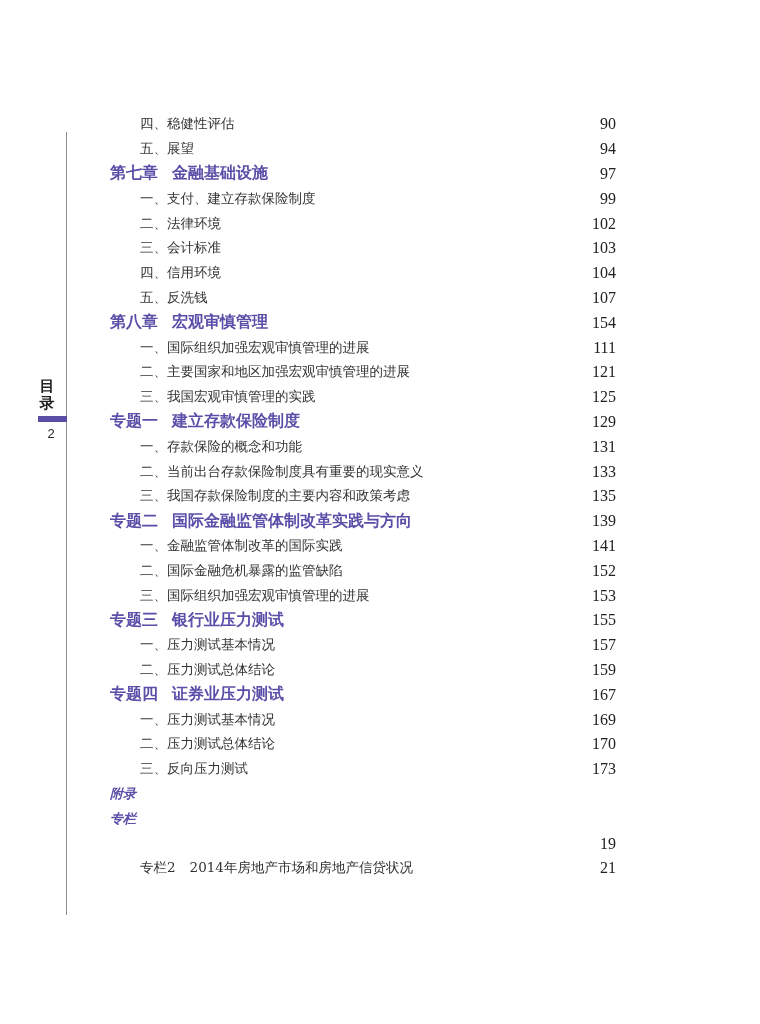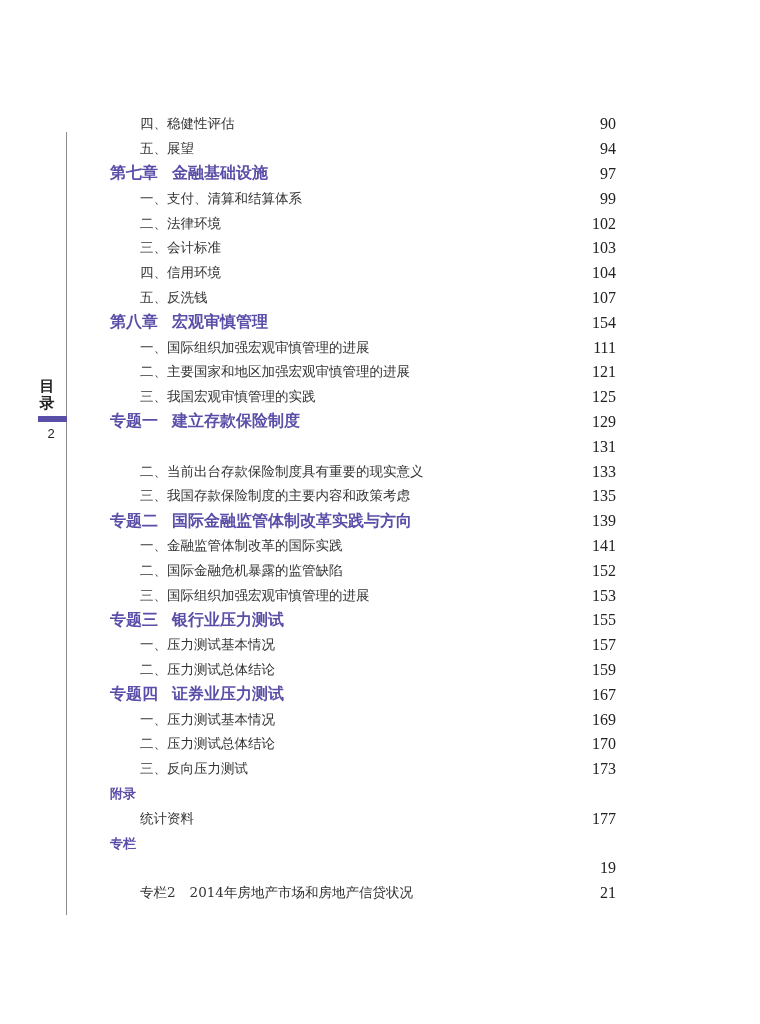--- a/index.html
+++ b/index.html
@@ -21,21 +21,21 @@
   .row .lbl { flex:none; background:#fff; padding-right:2px; }
   .row .dots {
     flex:1; height:1px; margin:0 2px; align-self:center; margin-top:6px;
     background-image:radial-gradient(circle, #555 0.8px, transparent 1px);
     background-size:4px 3px; background-repeat:repeat-x;
   }
   .row .pg { flex:none; padding-left:2px; font-family:"Liberation Serif",serif; font-size:16px; color:#222; }
   .row.sec .lbl { padding-left:30px; color:#333; }
   .row.chap .lbl { color:#5a4fa8; font-weight:bold; font-family:"DejaVu Sans","Liberation Sans",sans-serif; font-size:16px; }
   .row.chap .num { margin-right:14px; }
-  .row.head .lbl { color:#5a4fa8; font-weight:bold; font-family:"DejaVu Sans","Liberation Sans",sans-serif; font-size:13px; }
+  .row.head .lbl { color:#5a4fa8; font-weight:bold; font-family:"DejaVu Sans","Liberation Sans",sans-serif; font-size:13px;font-style:italic; }
   .row.box .lbl { padding-left:30px; }
   .row.box .num { margin-right:14px; }
   .row.box .dots { margin-left:8px; }
 </style>
 </head>
 <body>
 
 <div class="margin-rule"></div>
 <div class="side-label">
   <div>目</div>
@@ -54,21 +54,21 @@
       <span class="lbl"><span>五、展望</span></span>
       <span class="dots"></span>
       <span class="pg">94</span>
     </div>
     <div class="row chap">
       <span class="lbl"><span class="num">第七章</span><span>金融基础设施</span></span>
       <span class="dots"></span>
       <span class="pg">97</span>
     </div>
     <div class="row sec">
-      <span class="lbl"><span>一、支付、清算和结算体系</span></span>
+      <span class="lbl"><span>一、支付、建立存款保险制度</span></span>
       <span class="dots"></span>
       <span class="pg">99</span>
     </div>
     <div class="row sec">
       <span class="lbl"><span>二、法律环境</span></span>
       <span class="dots"></span>
       <span class="pg">102</span>
     </div>
     <div class="row sec">
       <span class="lbl"><span>三、会计标准</span></span>
@@ -104,20 +104,21 @@
       <span class="lbl"><span>三、我国宏观审慎管理的实践</span></span>
       <span class="dots"></span>
       <span class="pg">125</span>
     </div>
     <div class="row chap">
       <span class="lbl"><span class="num">专题一</span><span>建立存款保险制度</span></span>
       <span class="dots"></span>
       <span class="pg">129</span>
     </div>
     <div class="row sec">
+      <span class="lbl"><span>一、存款保险的概念和功能</span></span>
       <span class="dots"></span>
       <span class="pg">131</span>
     </div>
     <div class="row sec">
       <span class="lbl"><span>二、当前出台存款保险制度具有重要的现实意义</span></span>
       <span class="dots"></span>
       <span class="pg">133</span>
     </div>
     <div class="row sec">
       <span class="lbl"><span>三、我国存款保险制度的主要内容和政策考虑</span></span>
@@ -174,25 +175,20 @@
       <span class="dots"></span>
       <span class="pg">170</span>
     </div>
     <div class="row sec">
       <span class="lbl"><span>三、反向压力测试</span></span>
       <span class="dots"></span>
       <span class="pg">173</span>
     </div>
     <div class="row head">
       <span class="lbl"><span>附录</span></span>
-    </div>
-    <div class="row sec">
-      <span class="lbl"><span>统计资料</span></span>
-      <span class="dots"></span>
-      <span class="pg">177</span>
     </div>
     <div class="row head">
       <span class="lbl"><span>专栏</span></span>
     </div>
     <div class="row box">
       <span class="dots"></span>
       <span class="pg">19</span>
     </div>
     <div class="row box">
       <span class="lbl"><span class="num">专栏2</span><span>2014年房地产市场和房地产信贷状况</span></span>

